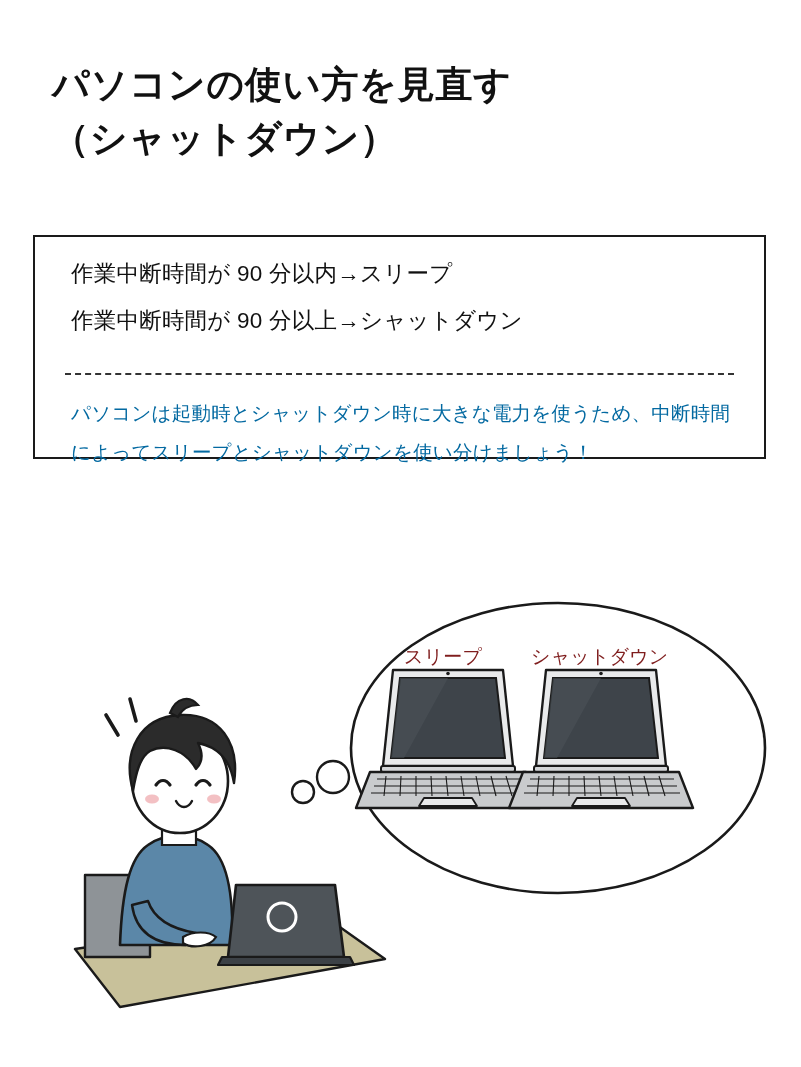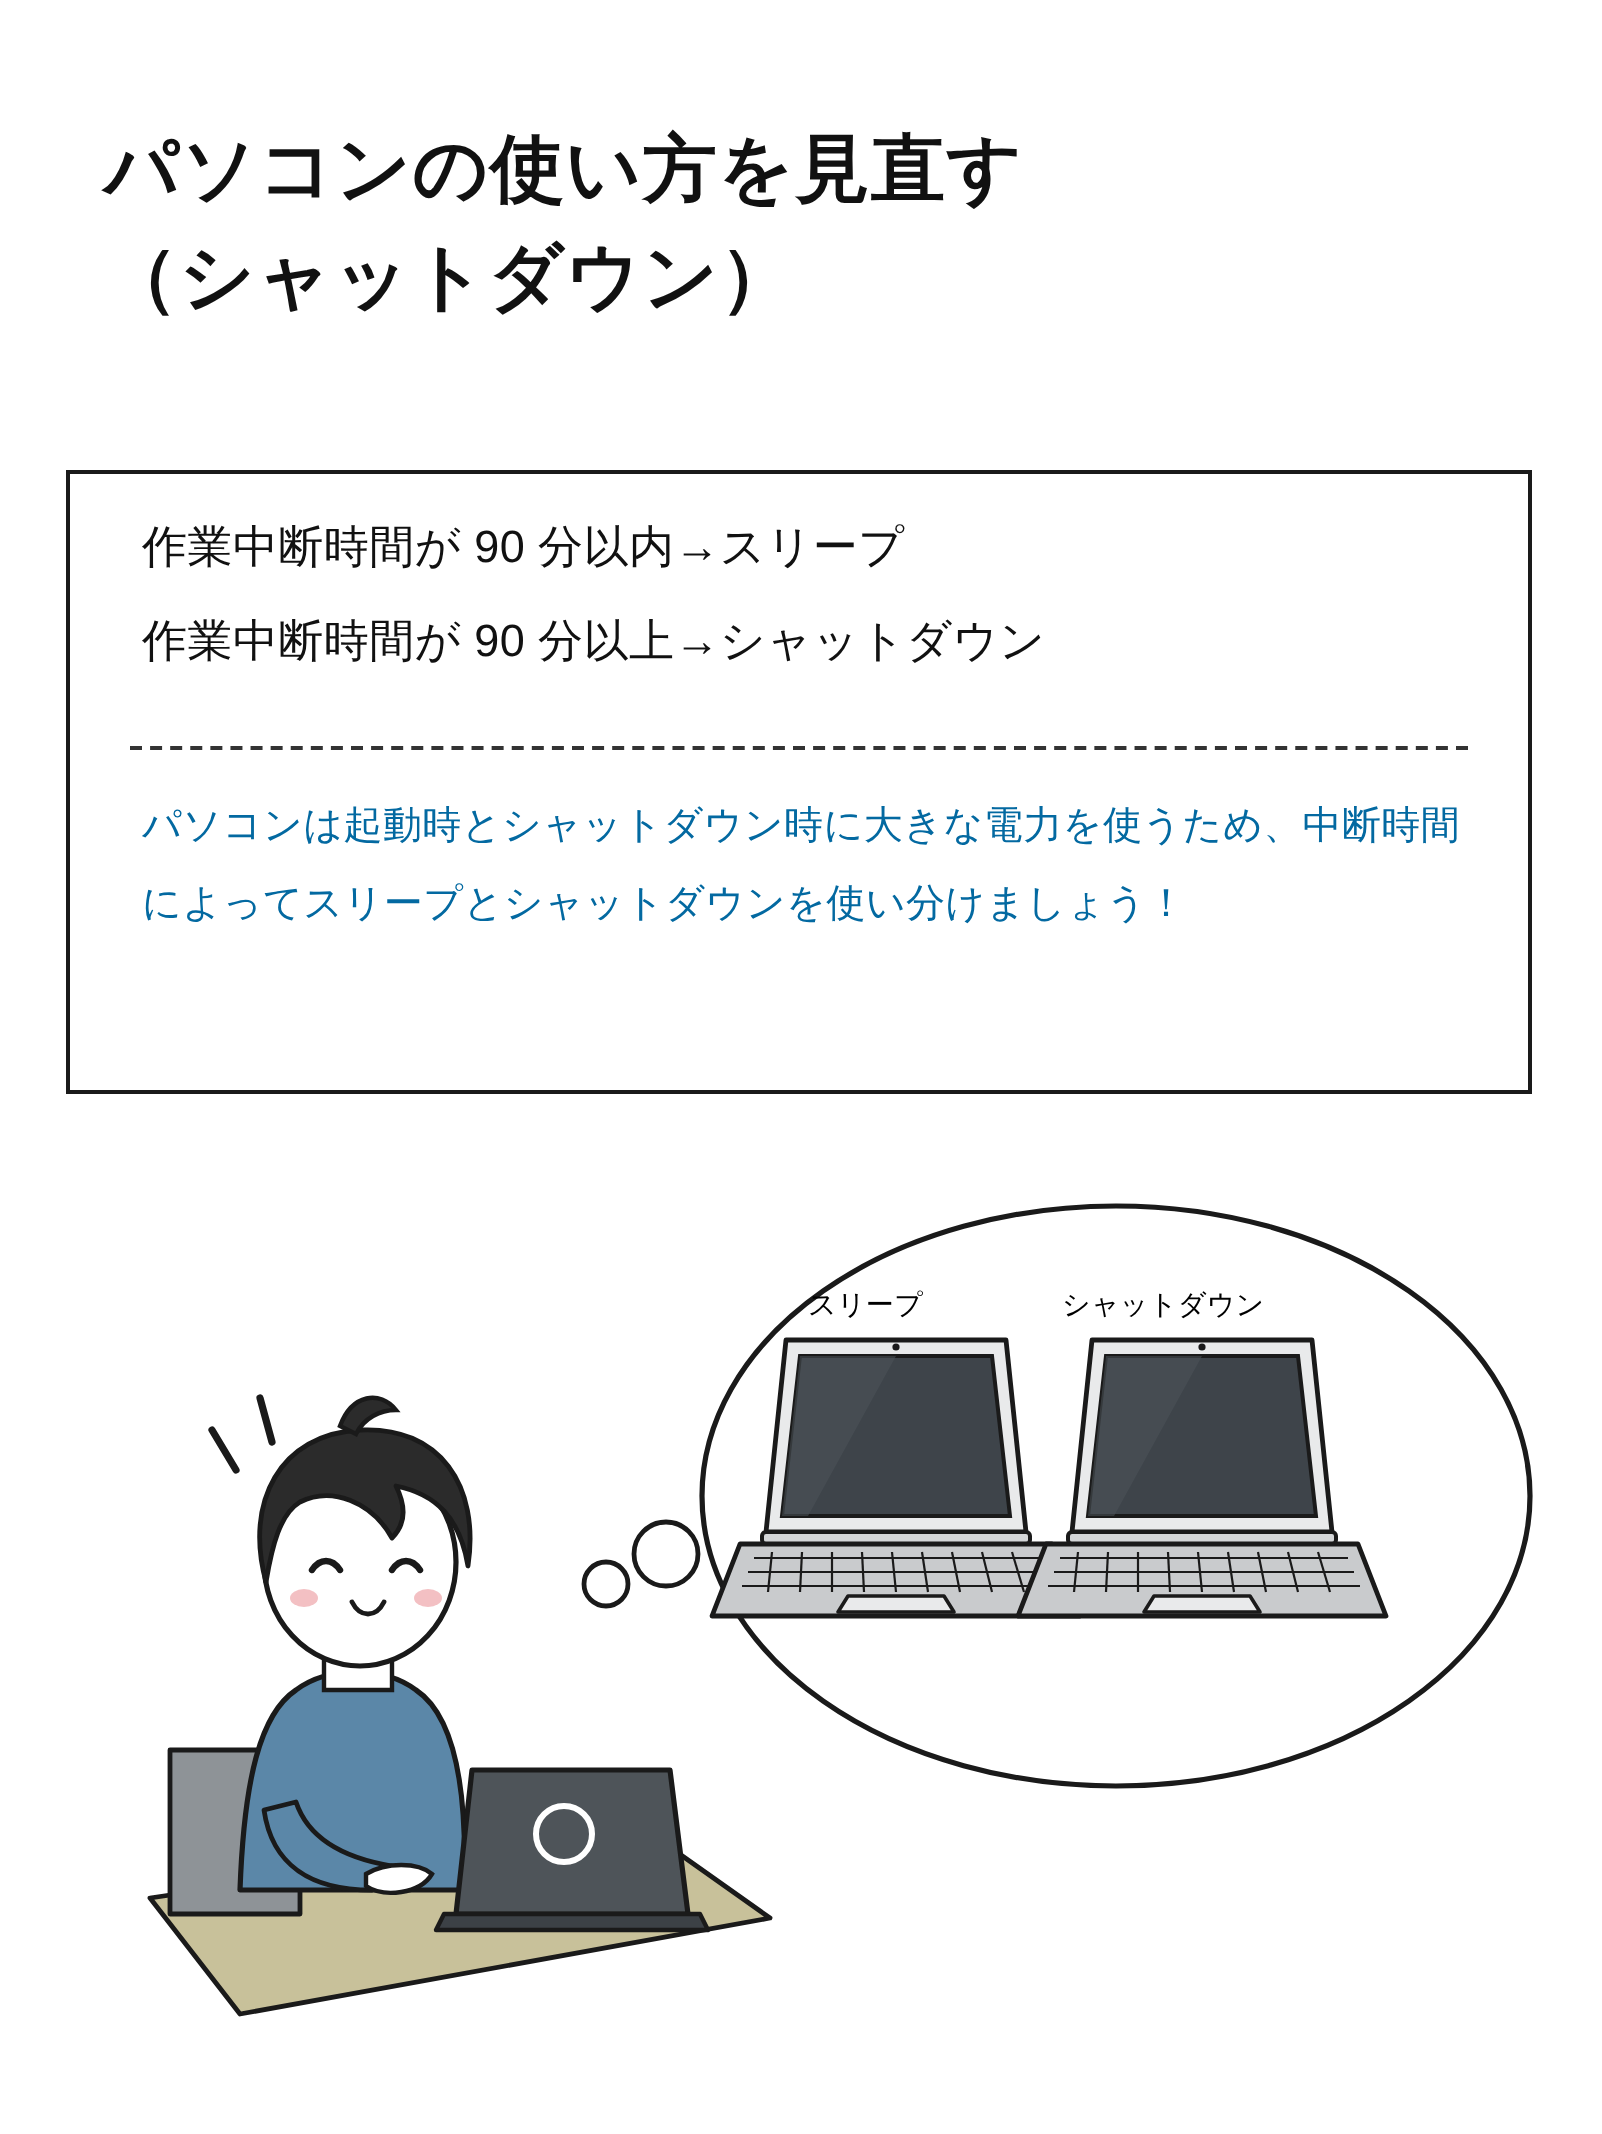--- a/index.html
+++ b/index.html
@@ -29,21 +29,21 @@
     color: #111111;
   }
   .title-line { display: block; white-space: nowrap; }
 
   
   .info-box {
     position: absolute;
     left: 33px;
     top: 235px;
     width: 733px;
-    height: 312px;
+    height: 224px;
     border: 2px solid #1a1a1a;
     box-sizing: border-box;
     background: #ffffff;
   }
   .rule-list {
     padding: 26px 0 0 0;
     margin: 0;
   }
   .rule-line {
     font-size: 22.5px;
@@ -81,22 +81,22 @@
     position: absolute;
     left: 0;
     top: 545px;
     width: 801px;
     height: 522px;
   }
   .illustration svg { display: block; }
 
   .bubble-label {
     position: absolute;
-    font-size: 14px;
-    color: #000000;
+    font-size: 19px;
+    color: #7f1d1d;
     white-space: nowrap;
     letter-spacing: 0.01em;
   }
   .label-sleep { left: 404px; top: 644px; }
   .label-shutdown { left: 531px; top: 644px; }
 </style>
 </head>
 <body>
 
 <div class="title">

